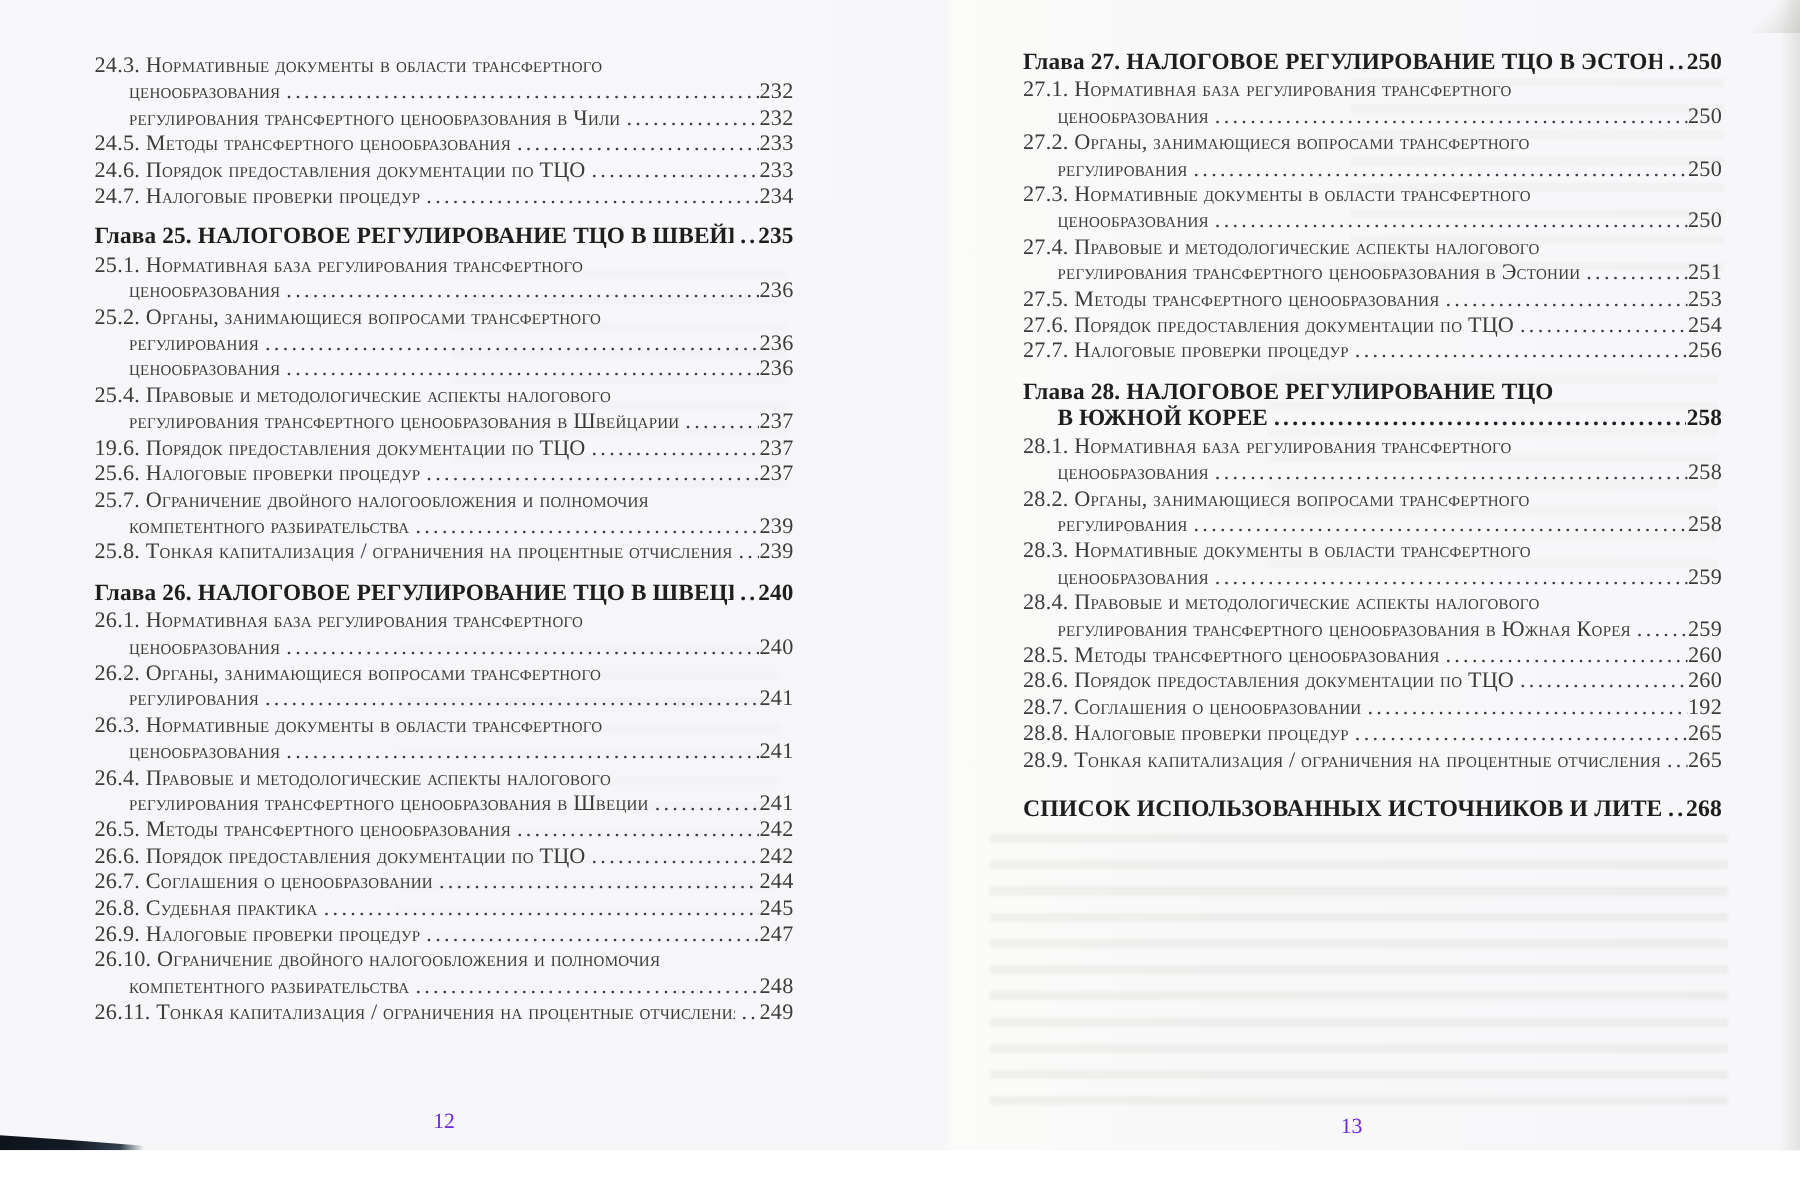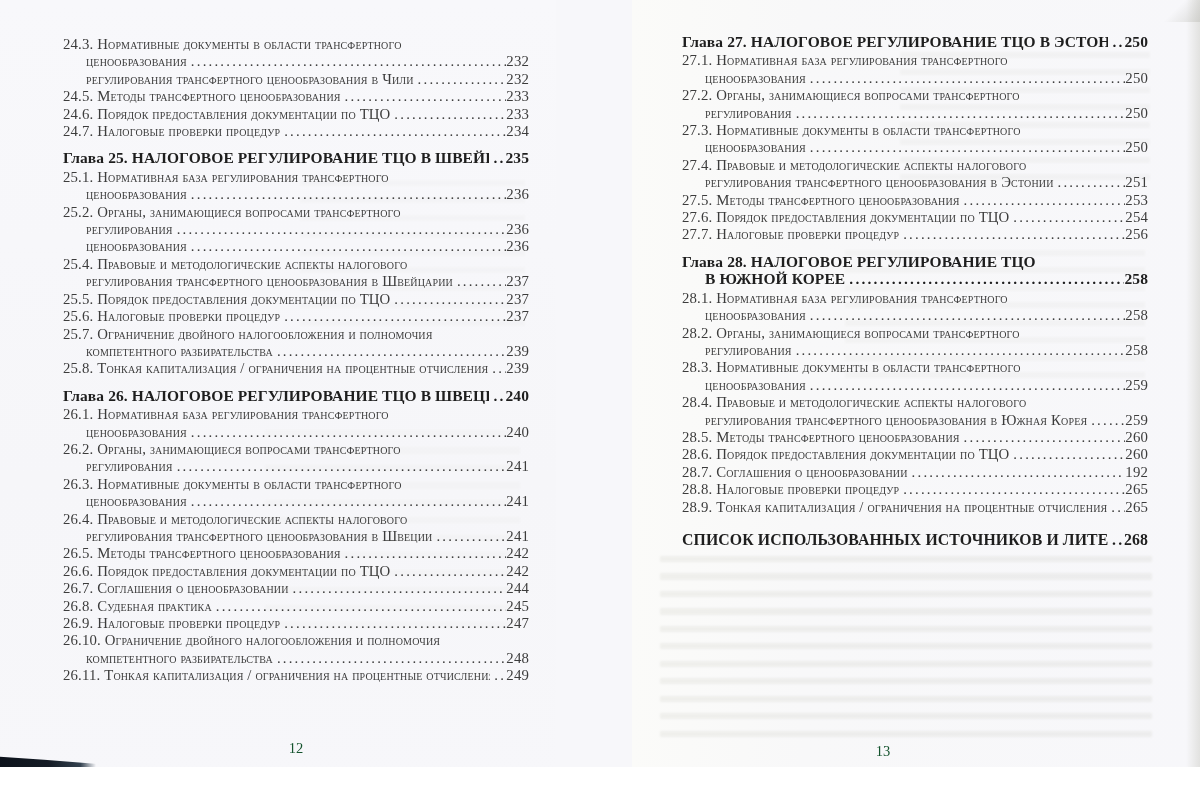--- a/index.html
+++ b/index.html
@@ -35,23 +35,23 @@
   .entry.item{font-size:14.8px;letter-spacing:.15px;}
   .entry.item .txt{font-variant-caps:small-caps;}
   .entry.chapter,.entry.section{font-weight:700;color:#1e1e1e;font-size:15.5px;letter-spacing:.1px;}
   .entry.chapter{margin:9px 0 2px 0;}
   .entry.section{margin:15px 0 0 0;font-size:15.8px;}
   .col > .entry:first-child{margin-top:0;}
   .txt{flex:0 1 auto;white-space:nowrap;overflow:hidden;}
   .row.indent{padding-left:23px;}
   .dots{flex:1 1 0;min-width:10px;overflow:hidden;white-space:nowrap;letter-spacing:2.2px;padding:0 2px 0 4px;}
   .pg{white-space:nowrap;}
-  .pagenum{position:absolute;width:466px;text-align:center;font-size:14.5px;color:#14532d;}
+  .pagenum{position:absolute;width:466px;text-align:center;font-size:14.5px;color:#6d28d9;}
   .pagenum-left{left:63px;top:740px;}
-  .pagenum-right{left:650px;top:743px;}
+  .pagenum-right{left:668px;top:743px;}
   .bleed{
     position:absolute;pointer-events:none;
     background:repeating-linear-gradient(180deg,
       rgba(124,124,98,.14) 0px, rgba(124,124,98,.14) 6px,
       rgba(124,124,98,0) 6px, rgba(124,124,98,0) 17.5px);
     filter:blur(1.2px);
   }
   .bleed-r-bottom{left:660px;top:556px;width:492px;height:190px;opacity:.6;}
   .bleed-r-top{left:900px;top:52px;width:250px;height:130px;opacity:.3;}
   .bleed-r-mid{left:845px;top:250px;width:300px;height:130px;opacity:.28;}
@@ -150,21 +150,21 @@
           <span class="txt">25.4. Правовые и методологические аспекты налогового</span>
         </div>
         <div class="row indent">
           <span class="txt">регулирования трансфертного ценообразования в Швейцарии</span>
           <span class="dots">........................................................................................................................................................................................................</span>
           <span class="pg">237</span>
         </div>
       </div>
       <div class="entry item">
         <div class="row">
-          <span class="txt">25.5. Порядок предоставления документации по ТЦО</span>
+          <span class="txt">19.6. Порядок предоставления документации по ТЦО</span>
           <span class="dots">........................................................................................................................................................................................................</span>
           <span class="pg">237</span>
         </div>
       </div>
       <div class="entry item">
         <div class="row">
           <span class="txt">25.6. Налоговые проверки процедур</span>
           <span class="dots">........................................................................................................................................................................................................</span>
           <span class="pg">237</span>
         </div>

